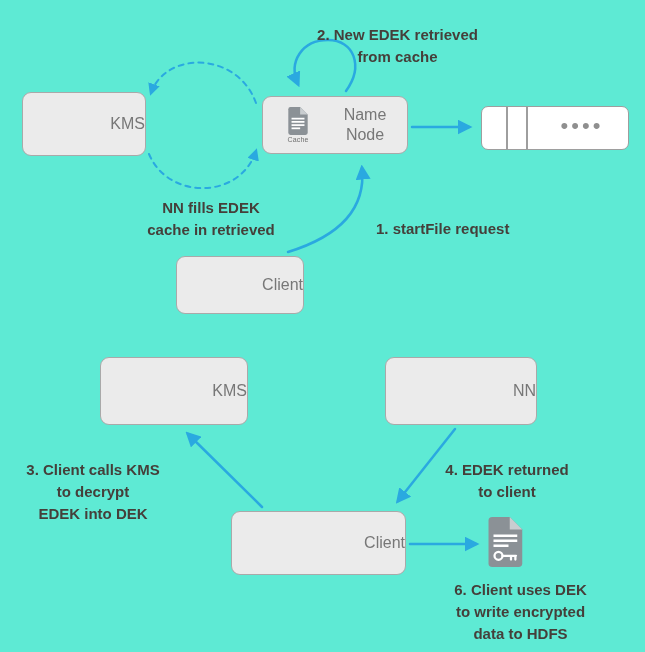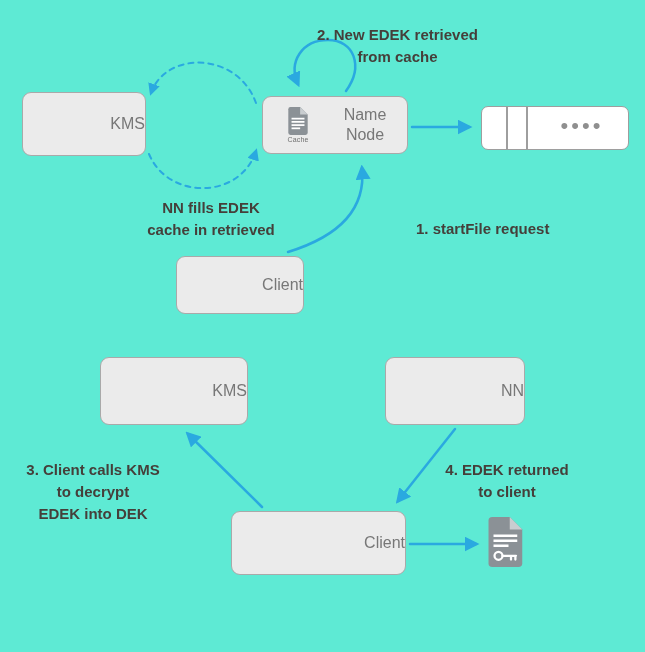--- a/index.html
+++ b/index.html
@@ -14,21 +14,21 @@
     position:absolute; background:var(--box-fill,#ebebeb);
     border:1px solid var(--box-border,#a9a9a9); border-radius:9px;
     display:flex; align-items:center; justify-content:flex-end;
     color:var(--box-text,#777777); font-size:16px;
   }
   .box-label { white-space:pre-line; text-align:center; line-height:1.25; }
   .lbl {
     position:absolute; color:var(--label-text,#453f3a); font-weight:bold;
     font-size:15px; line-height:1.45; white-space:pre-line; text-align:center;
   }
-  .lbl.left { text-align:left;margin-left:40px; }
+  .lbl.left { text-align:left; }
   .namenode { justify-content:flex-start; padding-left:20px; gap:10px; }
   .nn-icon-wrap { display:flex; flex-direction:column; align-items:center; width:30px; }
   .cache-lbl { font-size:7px; color:#6f6f6f; margin-top:1px; letter-spacing:0.2px; }
   .namenode .box-label { flex:1; }
   .metadata {
     position:absolute; background:#ffffff; border:1.5px solid #9e9e9e; border-radius:7px;
   }
   .metadata .vline { position:absolute; top:0; bottom:0; width:1.5px; background:#9e9e9e; }
   .metadata .dots {
     position:absolute; left:60px; right:6px; top:0; bottom:4px;
@@ -103,21 +103,21 @@
   <div class="lbl left" style="left:376px; top:218px; width:180px;">1. startFile request</div>
 
   <div class="box" style="left:176px; top:256px; width:128px; height:58px;">
     <span class="box-label">Client</span>
   </div>
 
   <div class="box" style="left:100px; top:357px; width:148px; height:68px;">
     <span class="box-label">KMS</span>
   </div>
 
-  <div class="box" style="left:385px; top:357px; width:140px; height:68px;">
+  <div class="box" style="left:385px; top:357px; width:152px; height:68px;">
     <span class="box-label">NN</span>
   </div>
 
   <div class="lbl" style="left:2px; top:459px; width:182px;">3. Client calls KMS
 to decrypt
 EDEK into DEK</div>
 
   <div class="lbl" style="left:427px; top:459px; width:160px;">4. EDEK returned
 to client</div>
 
@@ -134,14 +134,17 @@
         <rect x="5" y="18" width="19" height="2"></rect>
         <rect x="5" y="22" width="12" height="2"></rect>
       </g>
       <g stroke="#ffffff" stroke-width="1.8" fill="none" stroke-linecap="round">
         <circle cx="9" cy="31" r="3.2"></circle>
         <path d="M12.2 31 H23 M19 31 v3 M22.5 31 v3"></path>
       </g>
     </svg>
   </div>
 
+  <div class="lbl" style="left:413px; top:579px; width:215px;">6. Client uses DEK
+to write encrypted
+data to HDFS</div>
 
 </div>
 
 </body></html>

